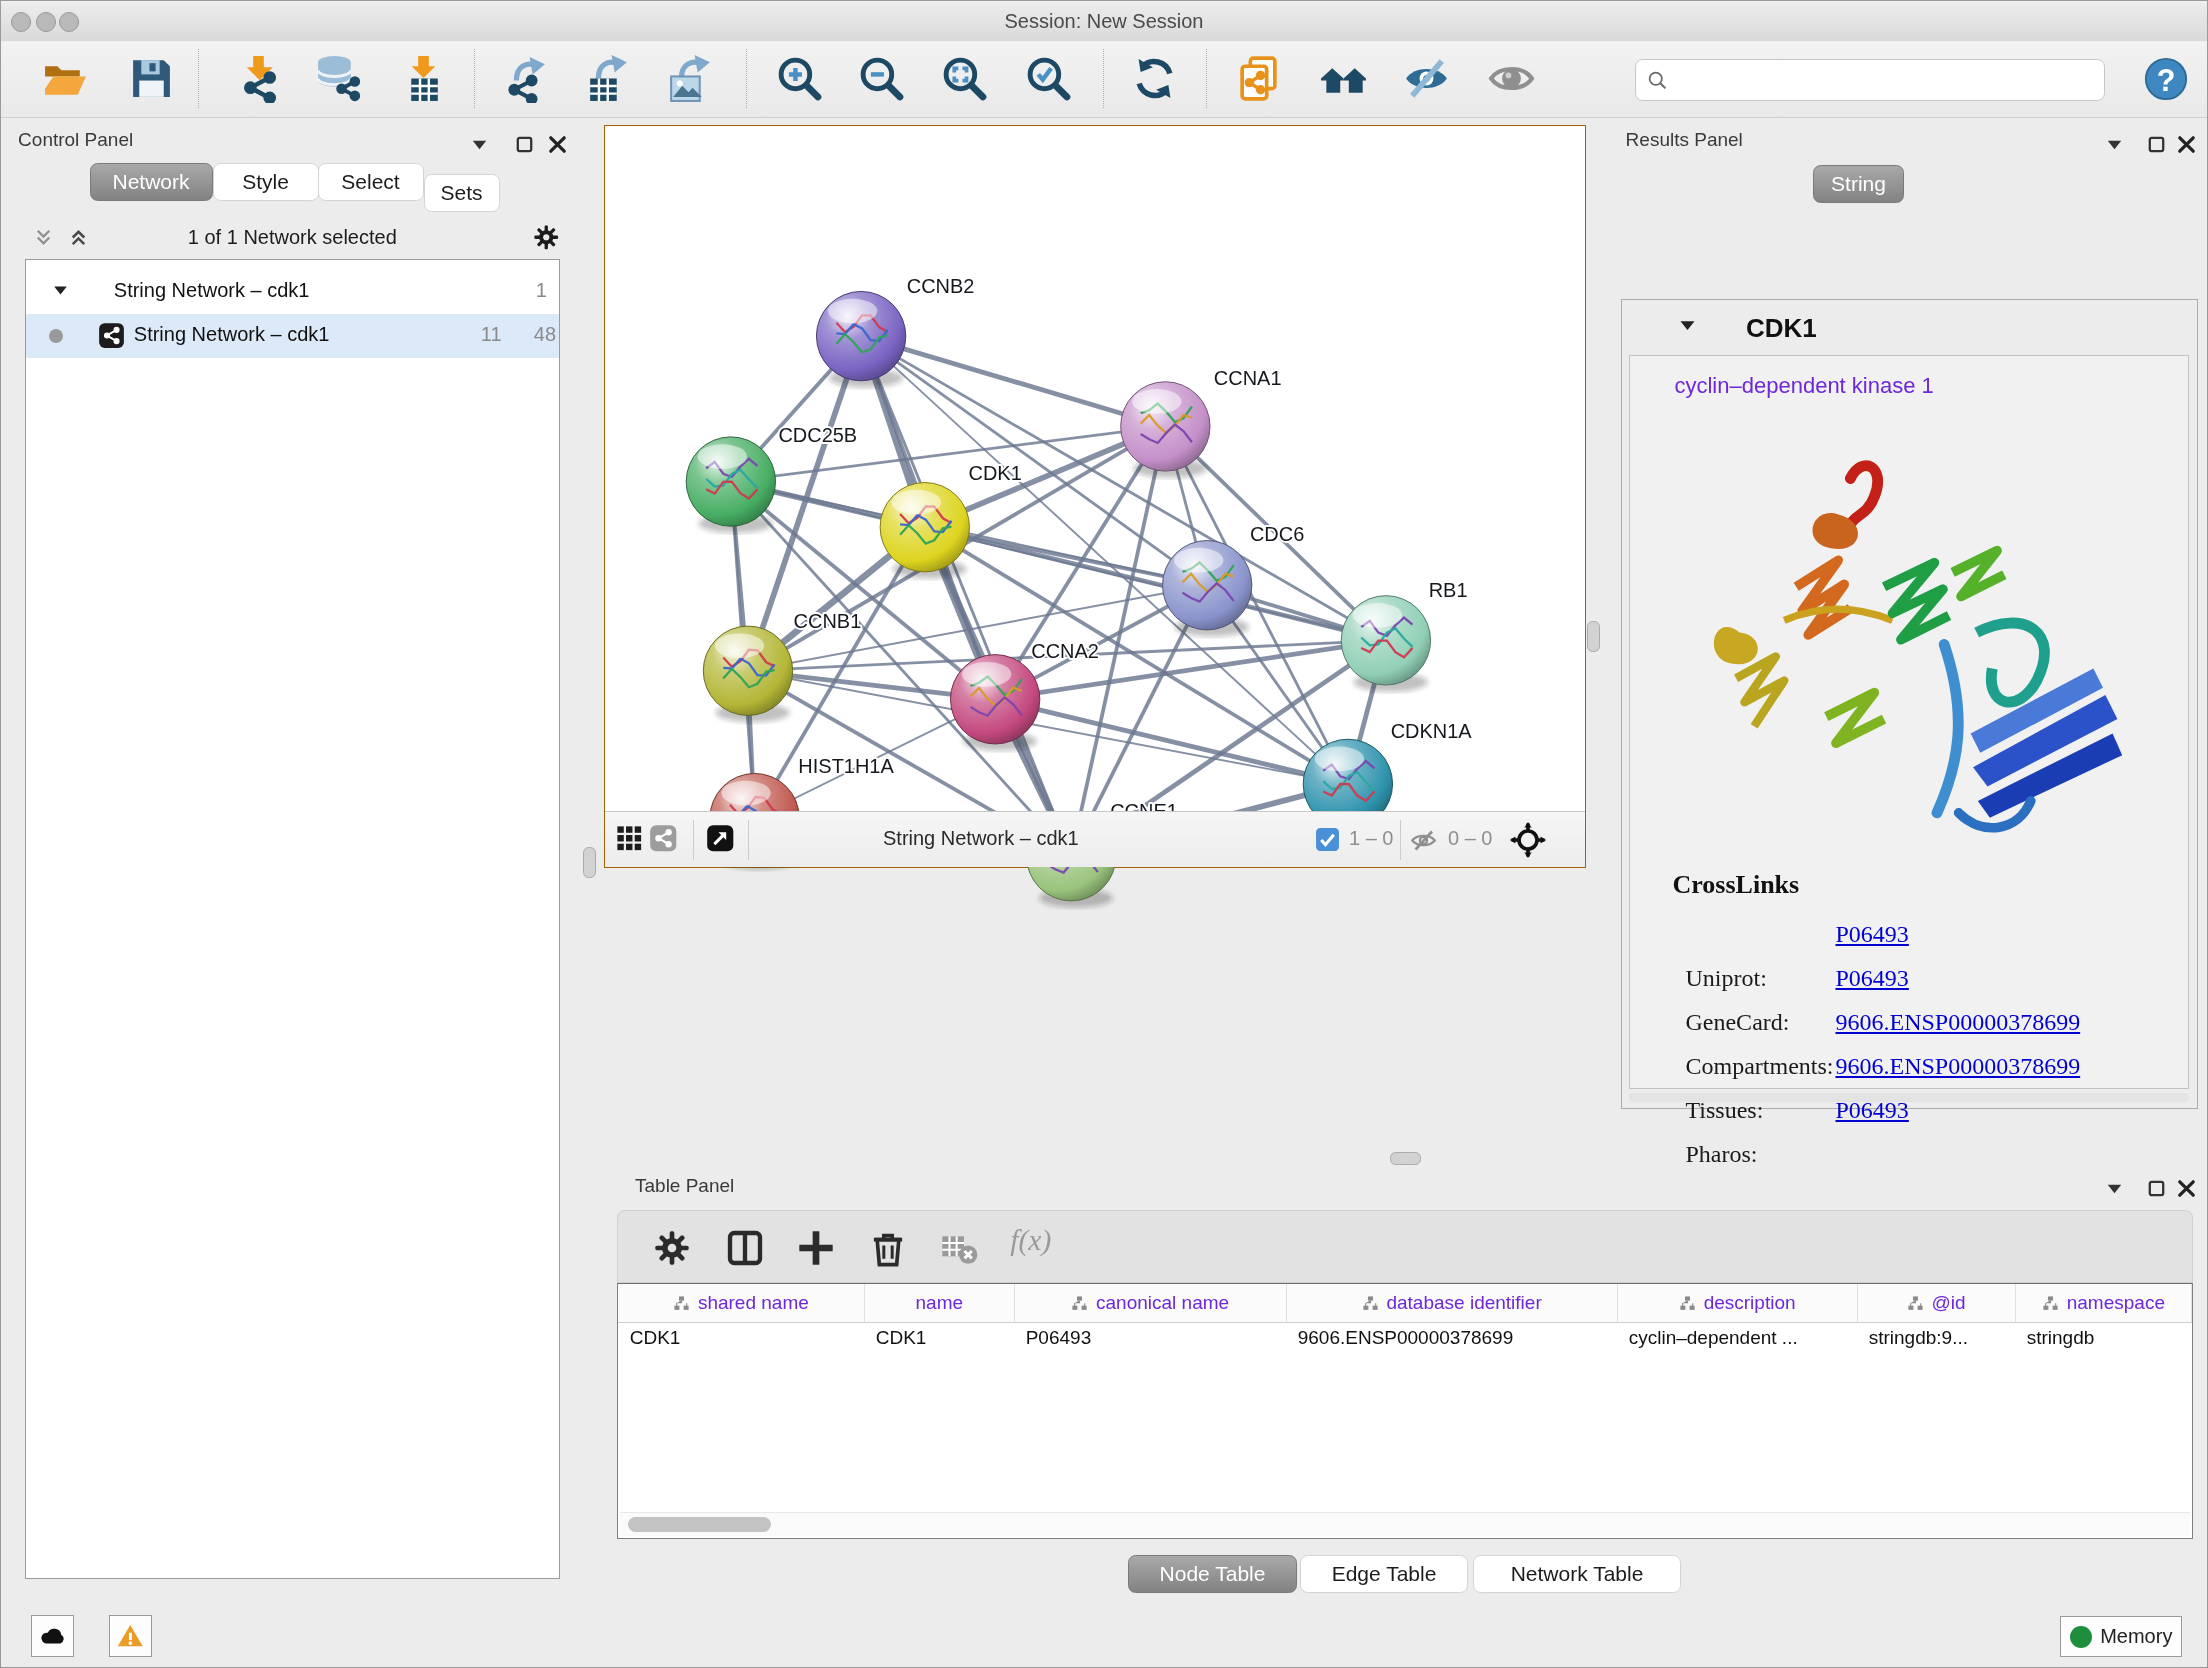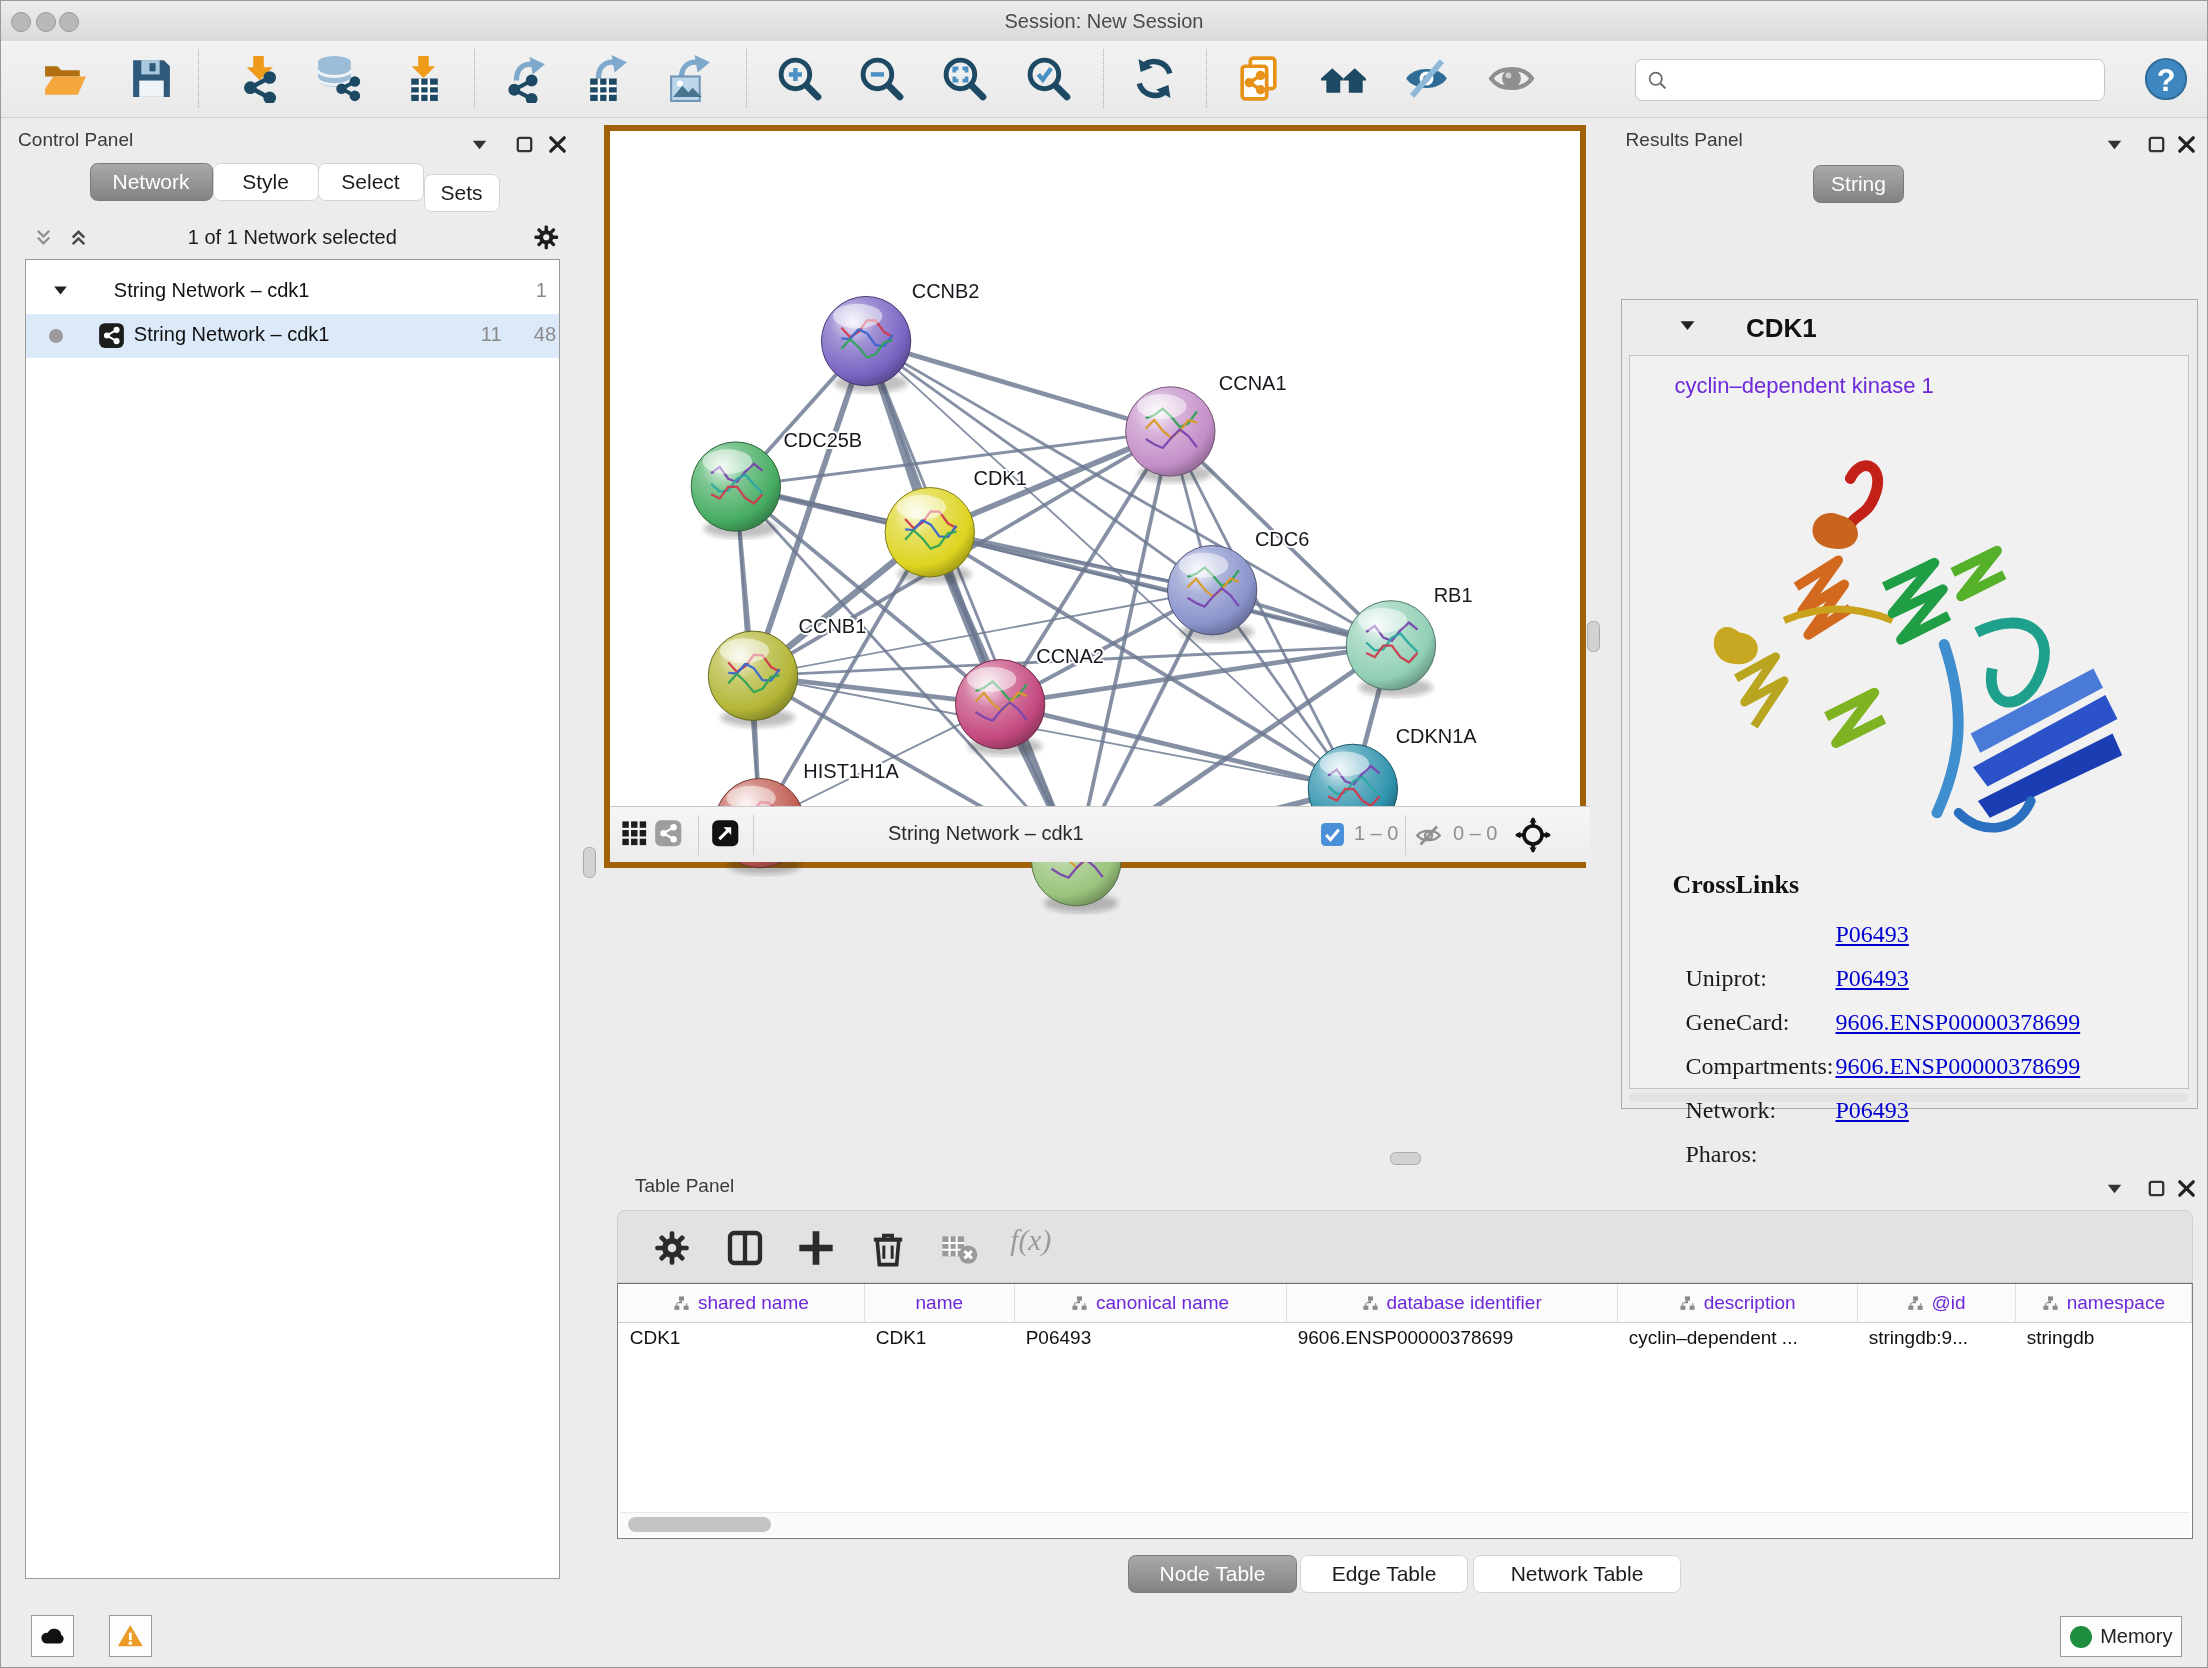--- a/index.html
+++ b/index.html
@@ -39,21 +39,21 @@
   .cp-netrow{position:absolute;left:14.3px;top:95px;width:535px;height:36px;}
   .cp-netrow .lbl{position:absolute;left:0;right:0;text-align:center;top:5.7px;font-size:20px;color:#1c1c1c;}
   .tree{position:absolute;left:14.3px;top:134px;width:535px;height:1320px;background:#fff;
     border:1.9px solid #9a9a9a;box-sizing:border-box;}
   .trow{position:relative;height:44px;font-size:20px;}
   .trow .t-label{position:absolute;top:9.5px;color:#111;}
   .trow .t-num{position:absolute;top:9.5px;color:#8a8a8a;}
   .trow.sel{background:#dbe9f9;}
   
   #network-panel{position:absolute;left:603px;top:124px;width:982px;height:743px;
-    border:6px solid #a16207;background:#fff;box-sizing:border-box;}
+    border:1px solid #a16207;background:#fff;box-sizing:border-box;}
   #net-canvas{position:absolute;left:0;top:0;width:980px;height:967px;overflow:hidden;}
   .nv-bar{position:absolute;left:0;bottom:0;width:980px;height:55px;
     background:linear-gradient(#f6f6f6,#ececec);border-top:1px solid #c8c8c8;}
   .nv-item{position:absolute;top:12.4px;}
   .nv-sep{position:absolute;top:7.6px;height:40px;border-left:1px solid #cccccc;}
   .nv-txt{position:absolute;top:15px;font-size:20px;color:#2a2a2a;}
   .nv-num{color:#8f8f8f;}
   
   #results-panel{position:absolute;left:1617px;top:124px;width:583px;height:1028px;}
   #rp-tab{position:absolute;left:195px;top:40px;width:91px;}
@@ -681,21 +681,21 @@
             </div>
             <div class="cl-row">
               <span class="cl-label">GeneCard:</span>
               <a>P06493</a>
             </div>
             <div class="cl-row">
               <span class="cl-label">Compartments:</span>
               <a>9606.ENSP00000378699</a>
             </div>
             <div class="cl-row">
-              <span class="cl-label">Network:</span>
+              <span class="cl-label">Tissues:</span>
               <a>9606.ENSP00000378699</a>
             </div>
             <div class="cl-row">
               <span class="cl-label">Pharos:</span>
               <a>P06493</a>
             </div>
           </div>
       </div>
       <div class="rp-scroll"></div>
     </div>

